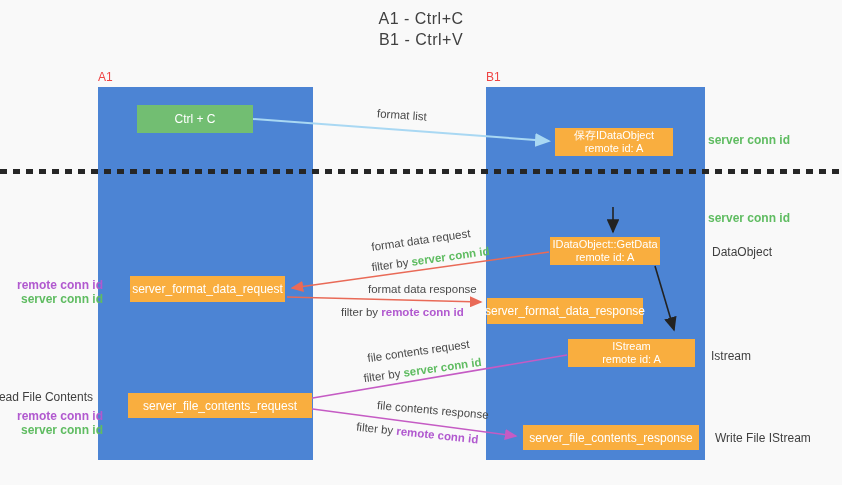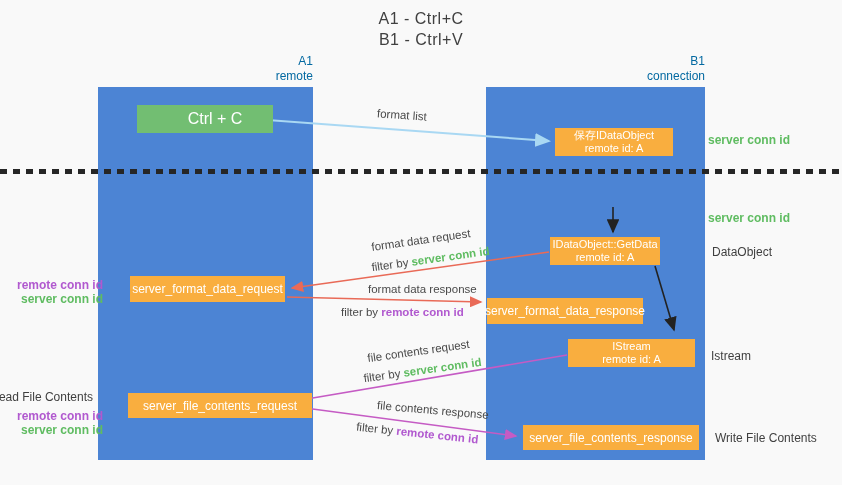--- a/index.html
+++ b/index.html
@@ -12,39 +12,39 @@
     width:842px;height:485px;
     background:#f9f9f9;
     overflow:hidden;
   }
   .title{
     position:absolute;left:0;top:8px;width:842px;
     text-align:center;color:#404040;
     font-size:16px;line-height:21px;letter-spacing:0.5px;
   }
   .lifeline-header{
-    position:absolute;top:54px;text-align:right;
-    color:#0369a1;font-size:12px;line-height:15px;
+    position:absolute;top:70px;text-align:left;
+    color:#ef4444;font-size:12px;line-height:15px;
   }
   .col{
     position:absolute;top:87px;height:373px;
     background:#4C84D4;
   }
   .col-left{left:98px;width:215px;}
   .col-right{left:486px;width:219px;}
   .dotted-line{
     position:absolute;left:0;top:169px;width:842px;height:5px;
     background:repeating-linear-gradient(to right,#262626 0 7px,transparent 7px 13px);
   }
   .node{
     position:absolute;display:flex;flex-direction:column;
     align-items:center;justify-content:center;
     color:#fff;text-align:center;
   }
-  .node-green{background:#72BE72;font-size:16px;padding-left:20px;}
+  .node-green{background:#72BE72;font-size:12px;}
   .node-orange{background:#F9AE3F;}
   .one-line{font-size:12px;}
   .two-line{font-size:11px;line-height:13px;}
   .side-label{position:absolute;font-size:12px;white-space:nowrap;}
   .lbl-dark{color:#3f3f3f;}
   .lbl-green{color:#5FBC61;font-weight:bold;}
   .lbl-purple{color:#B159CF;font-weight:bold;}
   .left-stack{text-align:right;line-height:14px;}
   .arrow-label{
     position:absolute;font-size:11.5px;color:#4a4a4a;white-space:nowrap;
@@ -132,21 +132,21 @@
   </div>
 
   <div class="node node-orange one-line" style="left:523px;top:425px;width:176px;height:25px;">
     <span>server_file_contents_response</span>
   </div>
 
   <div class="side-label lbl-green" style="left:708px;top:133px;">server conn id</div>
   <div class="side-label lbl-green" style="left:708px;top:211px;">server conn id</div>
   <div class="side-label lbl-dark" style="left:712px;top:245px;">DataObject</div>
   <div class="side-label lbl-dark" style="left:711px;top:349px;">Istream</div>
-  <div class="side-label lbl-dark" style="left:715px;top:431px;">Write File Contents</div>
+  <div class="side-label lbl-dark" style="left:715px;top:431px;">Write File IStream</div>
 
   <div class="side-label left-stack" style="right:739px;top:278px;">
     <div class="lbl-purple">remote conn id</div>
     <div class="lbl-green">server conn id</div>
   </div>
   <div class="side-label lbl-dark" style="right:749px;top:390px;">Read File Contents</div>
   <div class="side-label left-stack" style="right:739px;top:409px;">
     <div class="lbl-purple">remote conn id</div>
     <div class="lbl-green">server conn id</div>
   </div>

